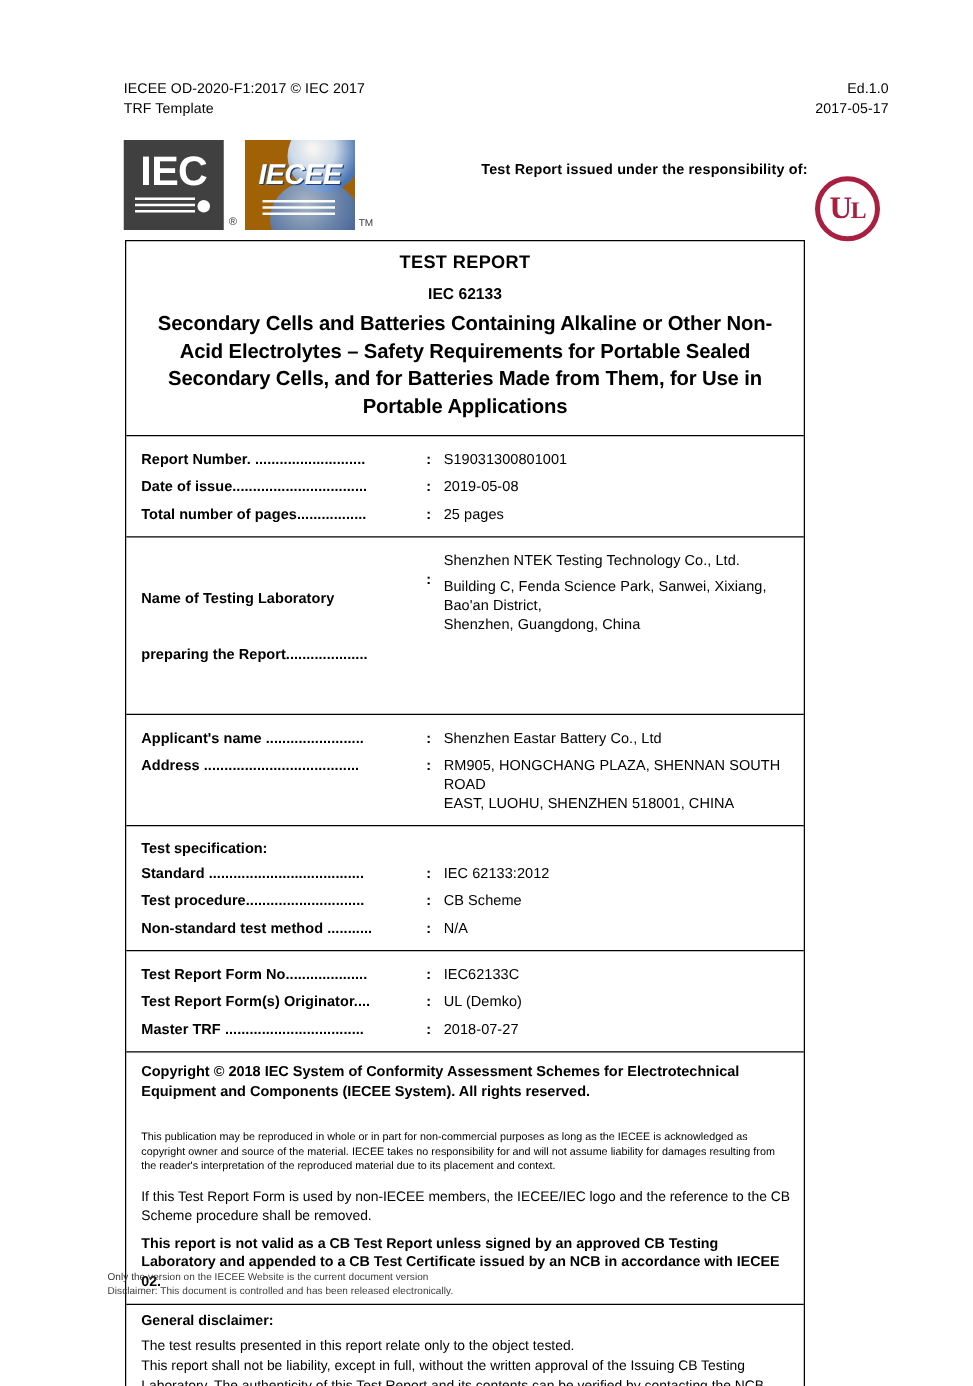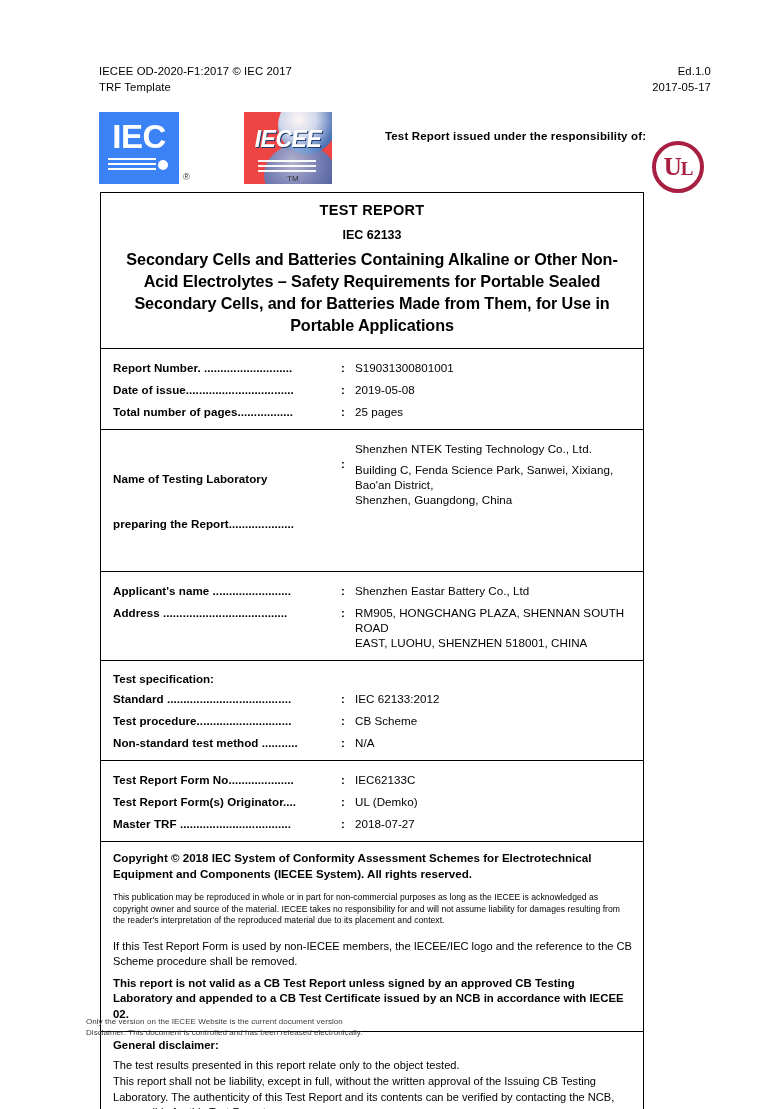--- a/index.html
+++ b/index.html
@@ -42,21 +42,21 @@
     position: absolute;
     left: 99px; top: 112px;
     width: 612px;
     height: 78px;
   }
 
   .iec-logo {
     position: absolute;
     left: 0; top: 0;
     width: 80px; height: 72px;
-    background: #3b82f6;
+    background: #404040;
     overflow: hidden;
   }
   .iec-logo .iec-text {
     position: absolute;
     left: 0; right: 0; top: 7px;
     text-align: center;
     color: #ffffff;
     font-family: "Liberation Sans", sans-serif;
     font-weight: bold;
     font-size: 33px;
@@ -86,23 +86,22 @@
     position: absolute;
     left: 84px; top: 60px;
     font-size: 9px;
     color: #333;
   }
 
   .iecee-logo {
     position: absolute;
     left: 97px; top: 0;
     width: 88px; height: 72px;
-    background: #ef4444;
+    background: #a16207;
     overflow: hidden;
-    margin-left: 48px;
   }
   .iecee-logo .glow {
     position: absolute;
     left: 34px; top: -16px;
     width: 58px; height: 58px;
     border-radius: 50%;
     background: radial-gradient(circle at 35% 40%, #ffffff 0%, #cfe0f4 35%, #4a79bd 70%, #2a5ba8 100%);
     opacity: 0.95;
   }
   .iecee-logo .globe {
@@ -261,21 +260,21 @@
   }
 
   
   .copy-block {
     padding: 8px 11px 9px 12px;
   }
   .copy-bold {
     font-size: 11.6px;
     font-weight: bold;
     line-height: 15.5px;
-    margin-bottom: 11px;
+    margin-bottom: 23px;
   }
   .copy-fine {
     font-size: 8.6px;
     line-height: 11.6px;
     margin-bottom: 8px;
     letter-spacing: 0.03px;
   }
   .copy-reg {
     font-size: 11.1px;
     line-height: 15px;

